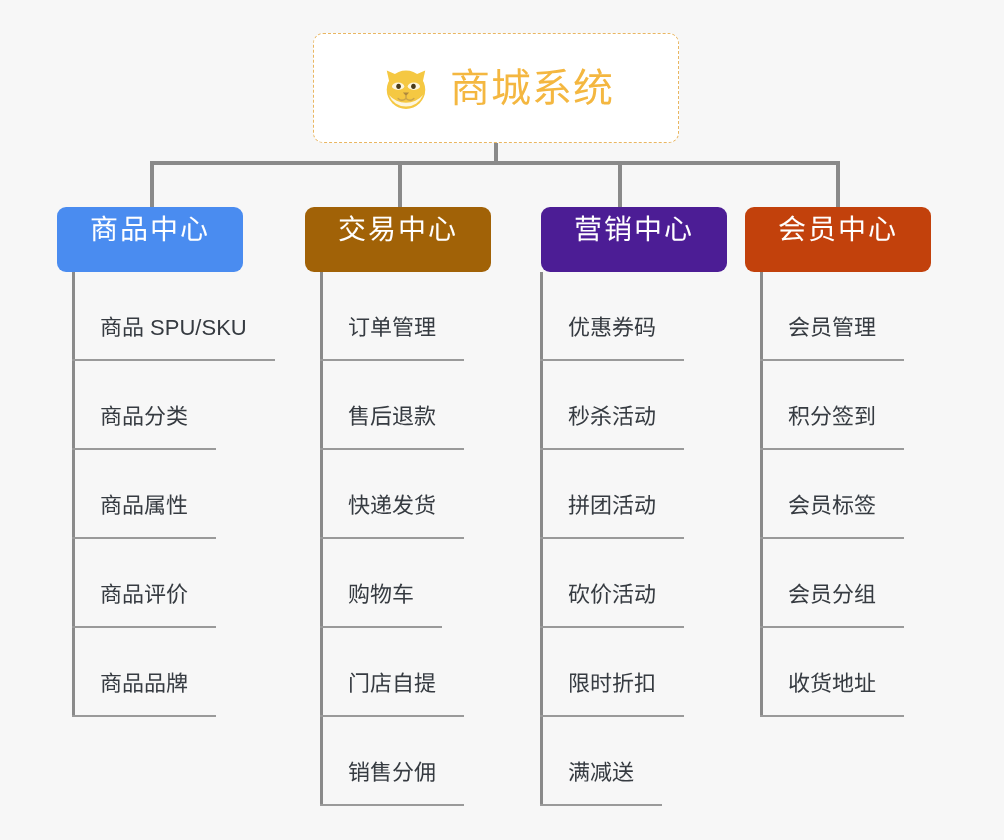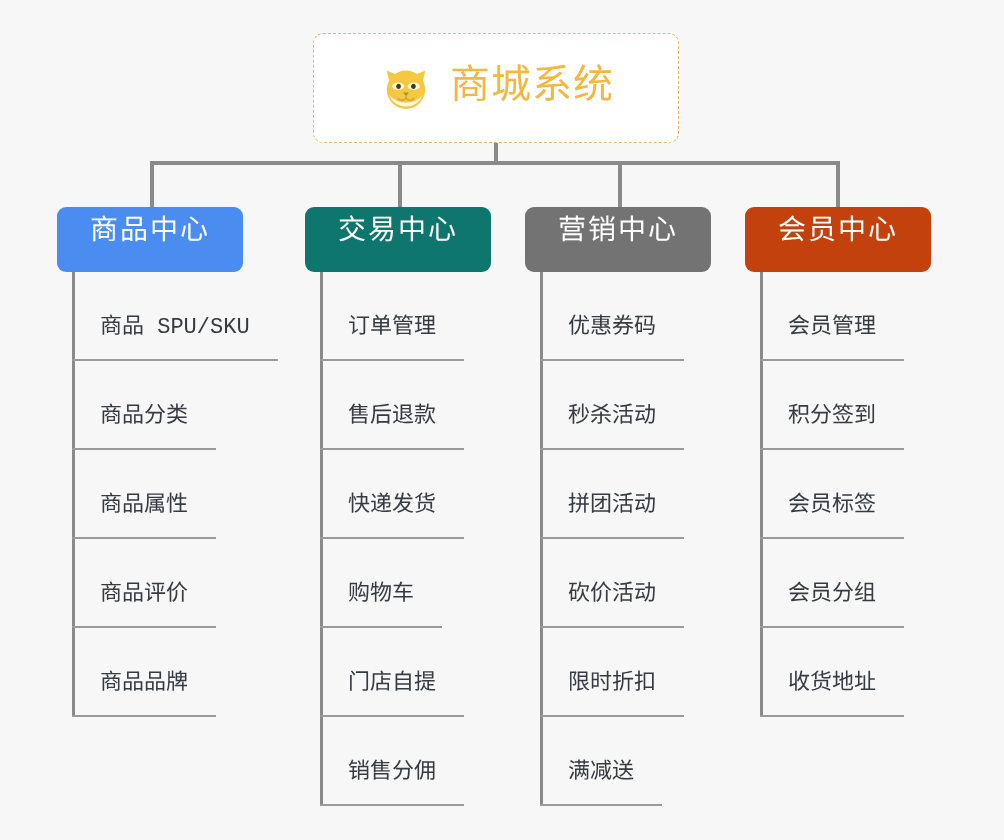--- a/index.html
+++ b/index.html
@@ -16,21 +16,20 @@
     font-family: "Liberation Sans", "DejaVu Sans", sans-serif;
     color: #3a3f45;
     -webkit-font-smoothing: antialiased;
   }
 
   .canvas {
     position: relative;
     width: 1004px;
     height: 840px;
     background: #f7f7f7;
-    font-family: Liberation Mono, monospace;
   }
 
   
   .root-node {
     position: absolute;
     left: 313px;
     top: 33px;
     width: 366px;
     height: 110px;
     background: #ffffff;
@@ -86,22 +85,22 @@
     border-radius: 9px;
     display: flex;
     align-items: flex-start;
     justify-content: center;
     color: #ffffff;
     font-size: 28px;
     letter-spacing: 2px;
     white-space: nowrap;
   }
   .col-1 .cat-box { background: #4a8cf0; }
-  .col-2 .cat-box { background: #0f766e; }
-  .col-3 .cat-box { background: #737373; }
+  .col-2 .cat-box { background: #a16207; }
+  .col-3 .cat-box { background: #4c1d95; margin-left: 16px; }
   .col-4 .cat-box { background: #c2410c; }
 
   
   .leaf-list {
     position: relative;
     margin-left: 15px;
     padding-left: 0;
     list-style: none;
   }
   .leaf-trunk {

